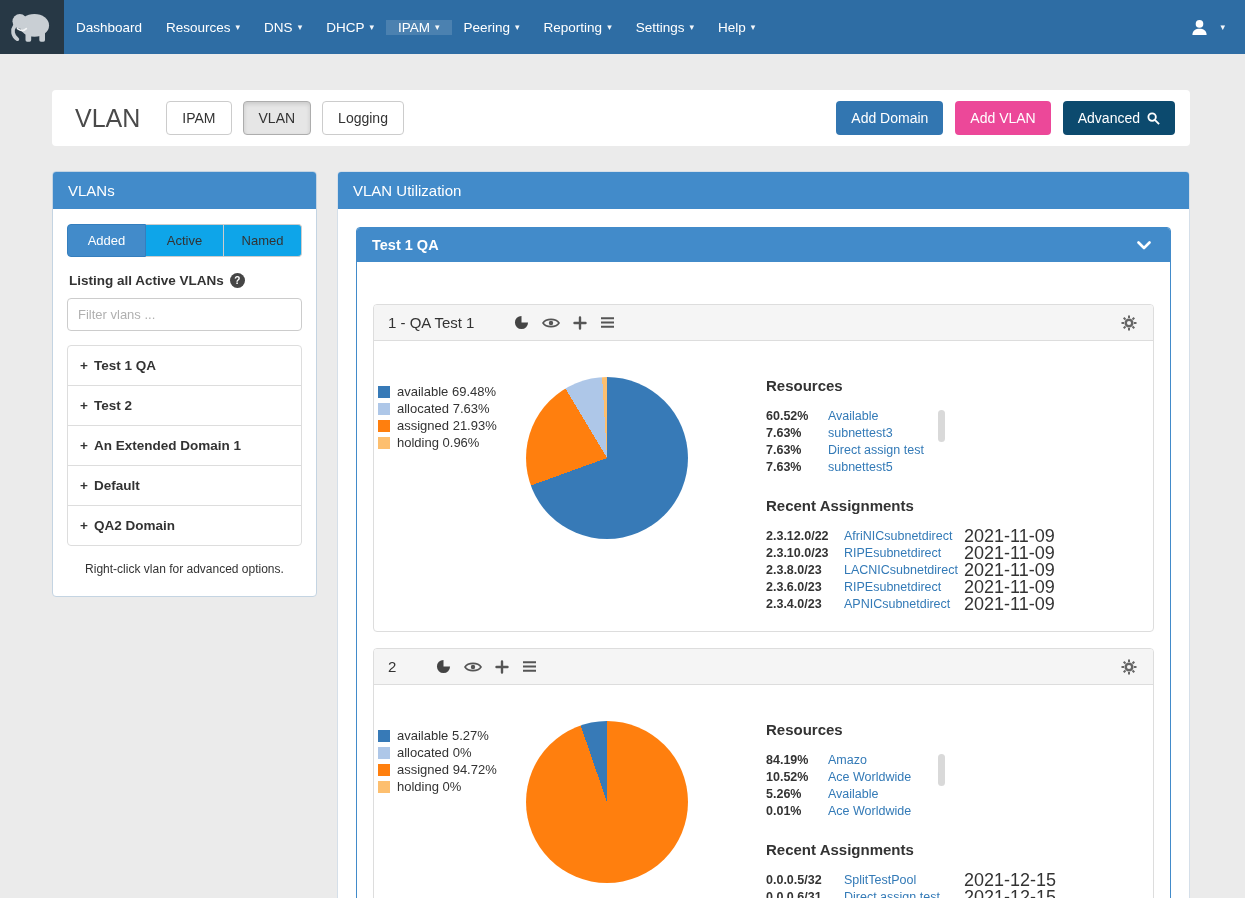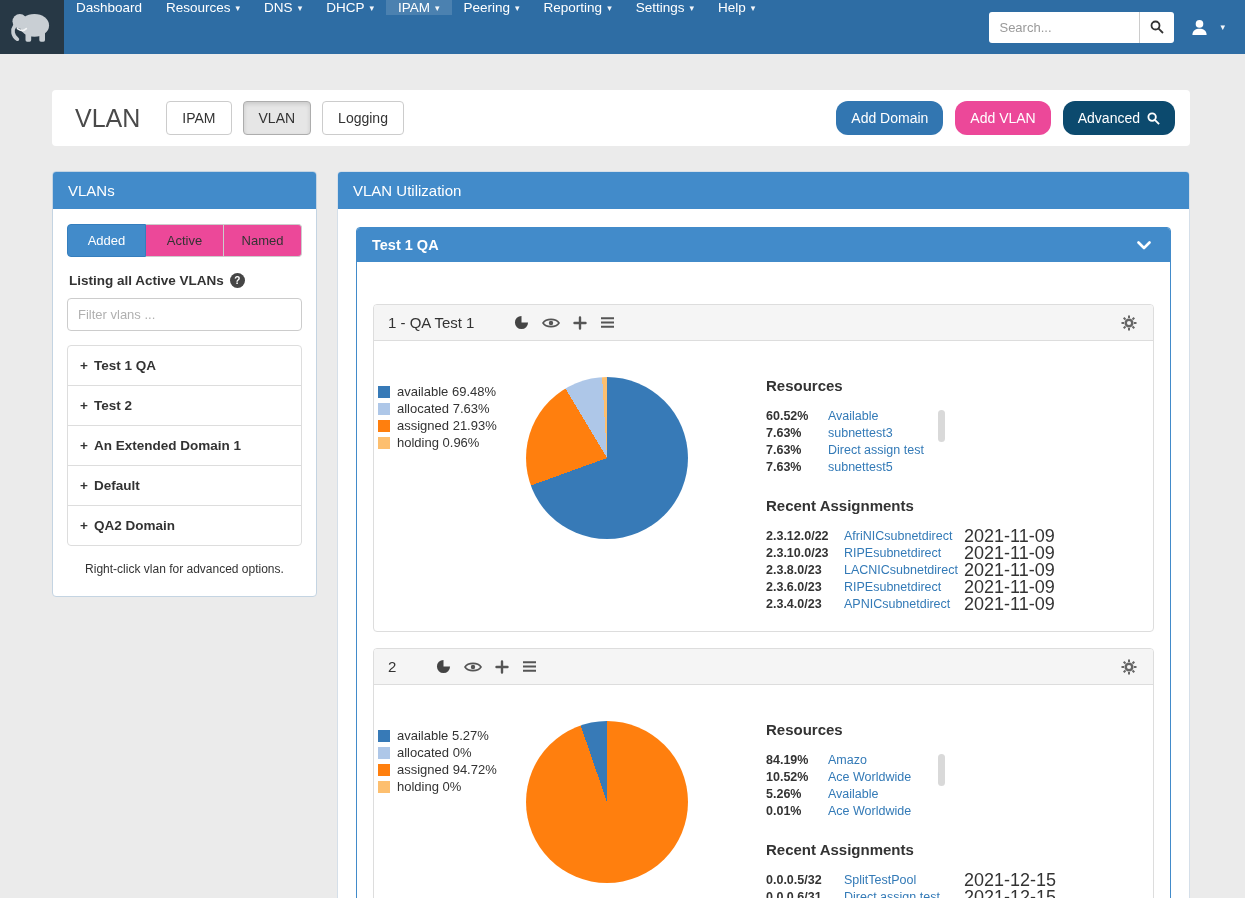--- a/index.html
+++ b/index.html
@@ -7,48 +7,48 @@
   body {
     background:#ebebeb;
     font-family:"Liberation Sans", sans-serif;
     font-size:13px; color:#333;
   }
   a { text-decoration:none; cursor:pointer; }
 
   
   .navbar { display:flex; align-items:stretch; height:54px; background:#2e6da4; }
   .logo { width:64px; background:#273845; display:flex; align-items:center; justify-content:center; flex:none; }
-  .nav-menu { display:flex; align-items:flex-start; }
+  .nav-menu { display:flex; align-items:center; }
   .nav-item { display:flex; align-items:center; padding:0 12px; color:#fff; font-size:13.5px; cursor:pointer; white-space:nowrap; }
   .nav-item.active { background:rgba(255,255,255,.14); }
   .caret { font-size:9px; margin-left:5px; opacity:.95; }
   .nav-right { margin-left:auto; display:flex; align-items:center; padding-right:8px; }
   .searchbox { display:flex; align-items:center; }
   .search-input { width:150px; height:31px; border:none; border-radius:3px 0 0 3px; padding:0 10px; font-size:13px; outline:none; color:#333; }
   .search-input::placeholder { color:#9a9a9a; }
   .search-btn { width:35px; height:31px; background:#fff; border:none; border-left:1px solid #ccc; border-radius:0 3px 3px 0; display:flex; align-items:center; justify-content:center; cursor:pointer; }
   .user-menu { display:flex; align-items:center; gap:6px; padding:0 12px 0 16px; color:#fff; cursor:pointer; }
 
   
   .page { padding:0 55px 0 52px; }
   .header-panel { margin-top:36px; background:#fff; border-radius:4px; padding:11px 15px; display:flex; align-items:center; }
   .page-title { font-size:25px; font-weight:normal; color:#4a4a4a; margin:0 26px 0 8px; }
   .view-btn { background:#fff; border:1px solid #ccc; border-radius:4px; padding:8px 15px; font-size:14px; color:#333; margin-right:11px; cursor:pointer; font-family:inherit; }
   .view-btn.active { background:#e6e6e6; border-color:#adadad; box-shadow:inset 0 2px 4px rgba(0,0,0,.13); }
   .actions { margin-left:auto; display:flex; gap:12px; }
-  .action-btn { border:none; border-radius:12px; padding:9px 15px; font-size:14px; color:#fff; cursor:pointer; display:flex; align-items:center; gap:7px; font-family:inherit; }
+  .action-btn { border:none; border-radius:4px; padding:9px 15px; font-size:14px; color:#fff; cursor:pointer; display:flex; align-items:center; gap:7px; font-family:inherit; }
 
   .columns { display:flex; gap:20px; margin-top:25px; align-items:flex-start; }
 
   
   .sidebar { width:265px; flex:none; background:#fff; border:1px solid #c4d4e2; border-radius:4px; overflow:hidden; }
   .panel-heading { background:#428bca; color:#ffffff; padding:10px 15px; font-size:15px; }
   .sidebar-body { padding:15px 14px 14px; }
   .seg-tabs { display:flex; }
-  .seg-tab { flex:1; text-align:center; padding:8px 0; font-size:13px; background:#ec4899; border:1px solid #ccc; border-left-width:0; cursor:pointer; color:#333; }
+  .seg-tab { flex:1; text-align:center; padding:8px 0; font-size:13px; background:#0ea5e9; border:1px solid #ccc; border-left-width:0; cursor:pointer; color:#333; }
   .seg-tab:first-child { border-left-width:1px; border-radius:4px 0 0 4px; }
   .seg-tab:last-child { border-radius:0 4px 4px 0; }
   .seg-tab.active { background:#428bca; border-color:#357ebd; color:#fff; }
   .listing-label { font-weight:bold; font-size:13.5px; margin:16px 2px 10px; display:flex; align-items:center; gap:6px; }
   .help-icon { width:15px; height:15px; flex:none; border-radius:50%; background:#454545; color:#fff; font-size:10px; line-height:15px; text-align:center; font-weight:bold; cursor:pointer; }
   .filter-input { width:100%; padding:8px 10px; height:33px; border:1px solid #ccc; border-radius:4px; font-size:13px; outline:none; color:#333; }
   .filter-input::placeholder { color:#b0b0b0; }
   .vlan-list { margin-top:14px; border:1px solid #ddd; border-radius:4px; }
   .vlan-item { padding:12px; font-weight:bold; font-size:13.5px; border-bottom:1px solid #ddd; cursor:pointer; display:flex; gap:6px; align-items:baseline; }
   .vlan-item:last-child { border-bottom:none; }
@@ -105,31 +105,20 @@
       <a class="nav-item">Resources<span class="caret">▾</span></a>
       <a class="nav-item">DNS<span class="caret">▾</span></a>
       <a class="nav-item">DHCP<span class="caret">▾</span></a>
       <a class="nav-item active">IPAM<span class="caret">▾</span></a>
       <a class="nav-item">Peering<span class="caret">▾</span></a>
       <a class="nav-item">Reporting<span class="caret">▾</span></a>
       <a class="nav-item">Settings<span class="caret">▾</span></a>
       <a class="nav-item">Help<span class="caret">▾</span></a>
     </div>
   <div class="nav-right">
-    <div class="searchbox">
-      <input class="search-input" placeholder="Search..." style="">
-      <button class="search-btn">
-        <span style="display:flex">
-          <svg width="14" height="14" viewBox="0 0 14 14">
-              <circle cx="5.5" cy="5.5" r="4" fill="none" stroke="#333" stroke-width="1.8"></circle>
-              <line x1="8.6" y1="8.6" x2="13" y2="13" stroke="#333" stroke-width="1.8"></line>
-            </svg>
-        </span>
-      </button>
-    </div>
     <div class="user-menu">
       <span style="display:flex">
         <svg width="19" height="19" viewBox="0 0 20 20">
             <circle cx="10" cy="6.2" r="4" fill="#fff"></circle>
             <path d="M2.5 18 C2.5 13.3 6 11.4 10 11.4 C14 11.4 17.5 13.3 17.5 18 Z" fill="#fff"></path>
           </svg>
       </span>
       <span class="caret">▾</span>
     </div>
   </div>

